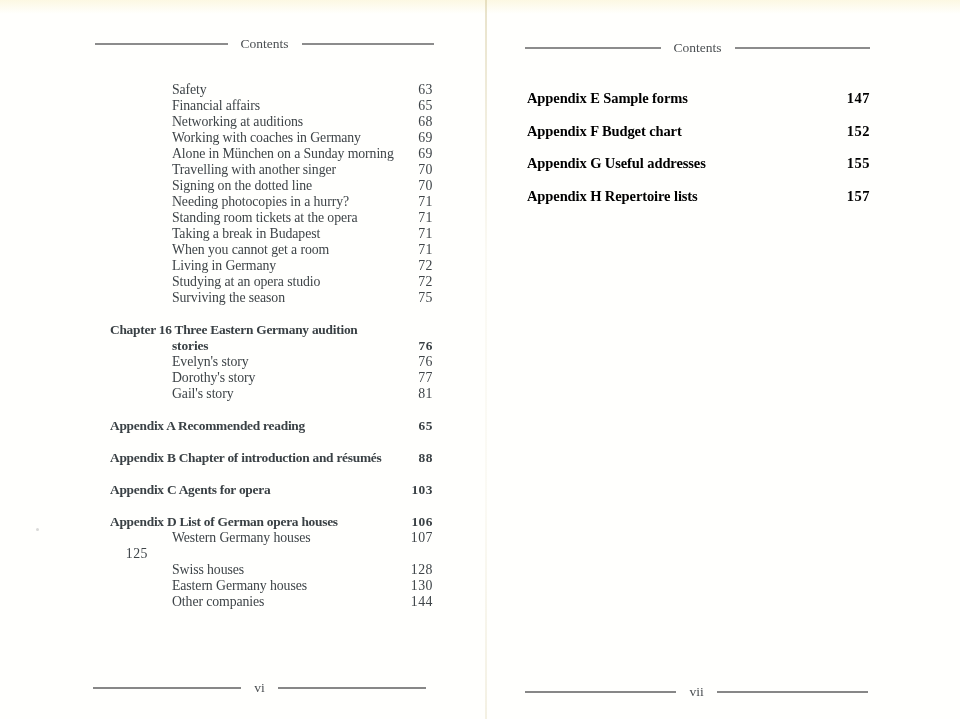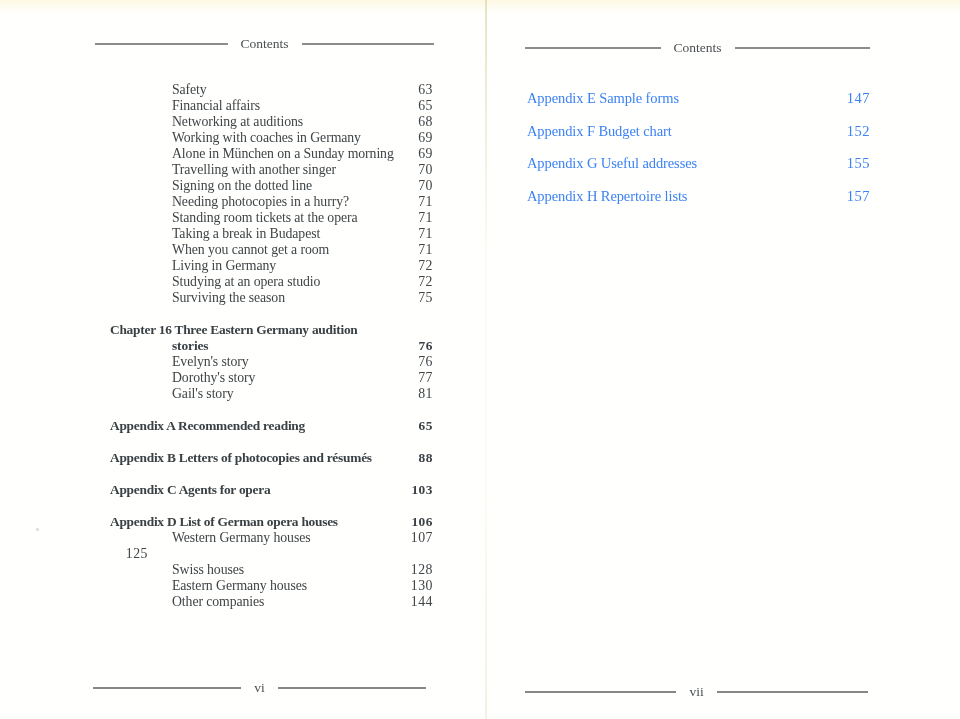--- a/index.html
+++ b/index.html
@@ -68,21 +68,21 @@
   .toc-left .toc-row[data-style="chapter"],
   .toc-left .toc-row[data-style="chapter-cont"] {
     font-weight: 700; font-size: 13.4px; color: #3a4145;
   }
   .toc-left .toc-row[data-style="chapter"] .toc-label { letter-spacing: -0.25px; }
   .toc-left .toc-row[data-style="chapter"] { margin-top: 16px; }
   .toc-left .toc-row[data-style="sub"] .toc-label,
   .toc-left .toc-row[data-style="chapter-cont"] .toc-label { padding-left: 62px; }
 
   .toc-right .toc-row {
-    font-weight: 400; font-size: 14.5px; color: #3b82f6;
+    font-weight: 700; font-size: 14.5px; color: #000000;
     margin-bottom: 16.5px;
   }
 </style>
 </head>
 <body>
 
 <div class="top-tint"></div>
 <div class="gutter"></div>
 <div class="speck"></div>
 
@@ -169,21 +169,21 @@
       </div>
       <div class="toc-row" data-style="sub">
         <span class="toc-label">Gail's story</span>
         <span class="toc-page">81</span>
       </div>
       <div class="toc-row" data-style="chapter">
         <span class="toc-label">Appendix A Recommended reading</span>
         <span class="toc-page">65</span>
       </div>
       <div class="toc-row" data-style="chapter">
-        <span class="toc-label">Appendix B Letters of photocopies and résumés</span>
+        <span class="toc-label">Appendix B Chapter of introduction and résumés</span>
         <span class="toc-page">88</span>
       </div>
       <div class="toc-row" data-style="chapter">
         <span class="toc-label">Appendix C Agents for opera</span>
         <span class="toc-page">103</span>
       </div>
       <div class="toc-row" data-style="chapter">
         <span class="toc-label">Appendix D List of German opera houses</span>
         <span class="toc-page">106</span>
       </div>

